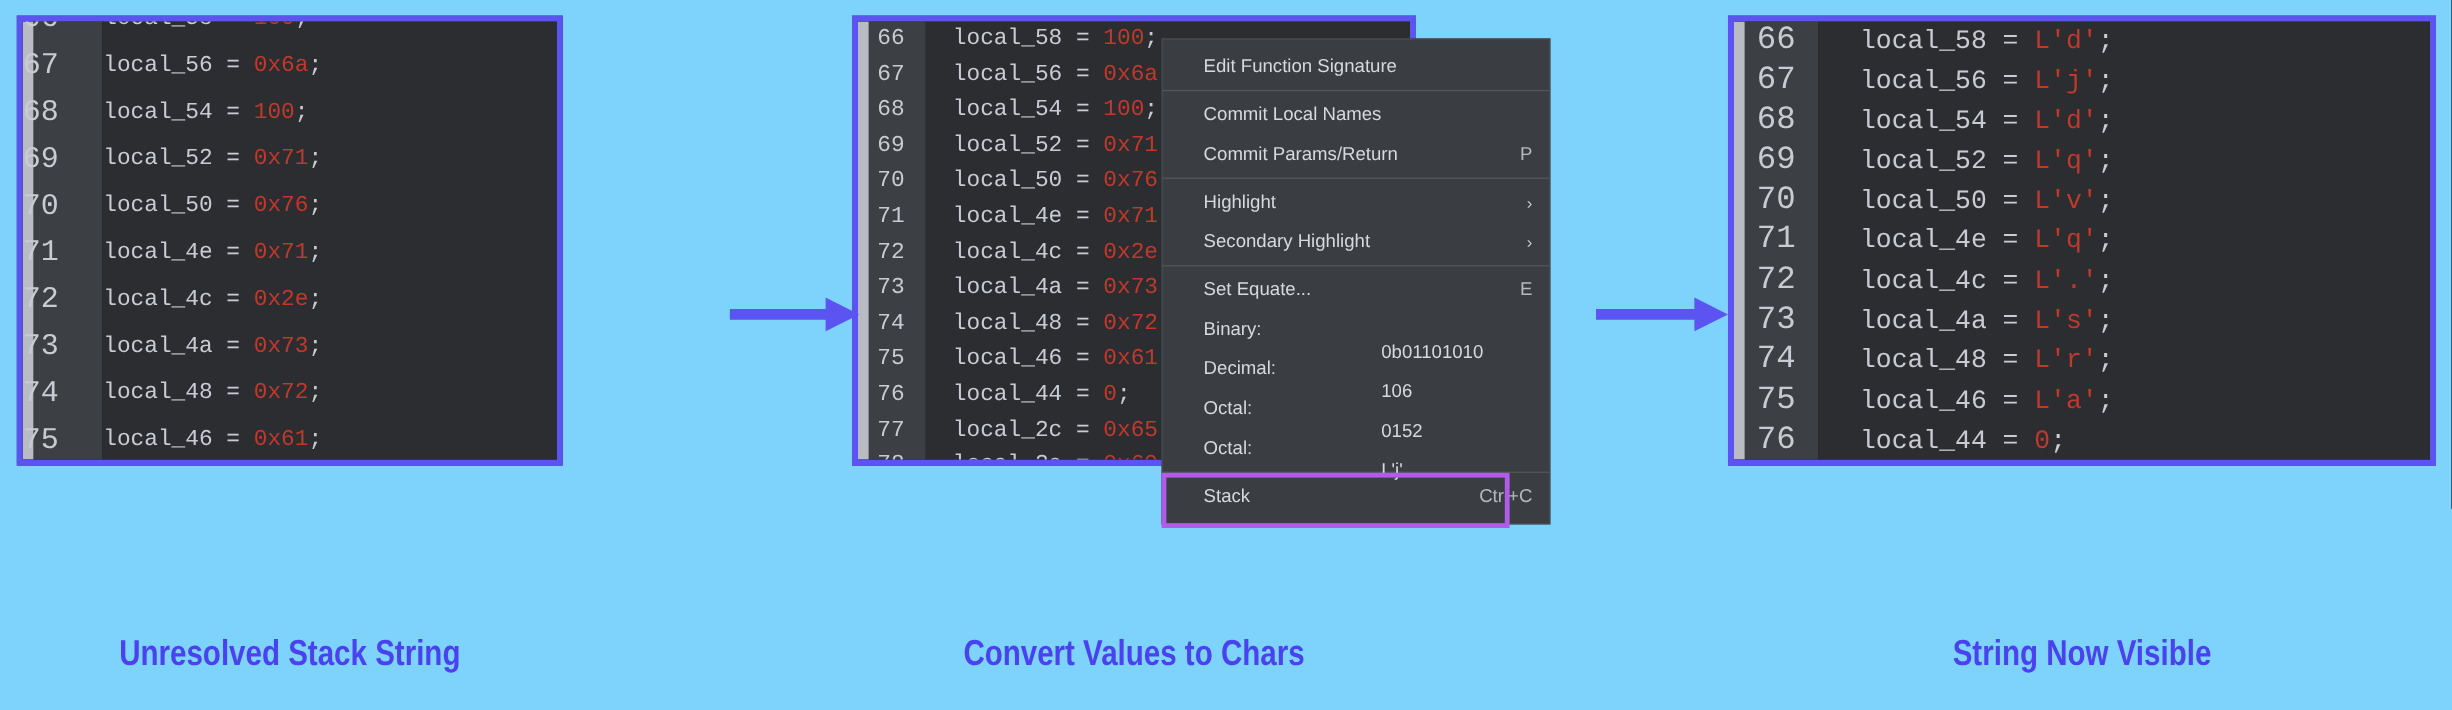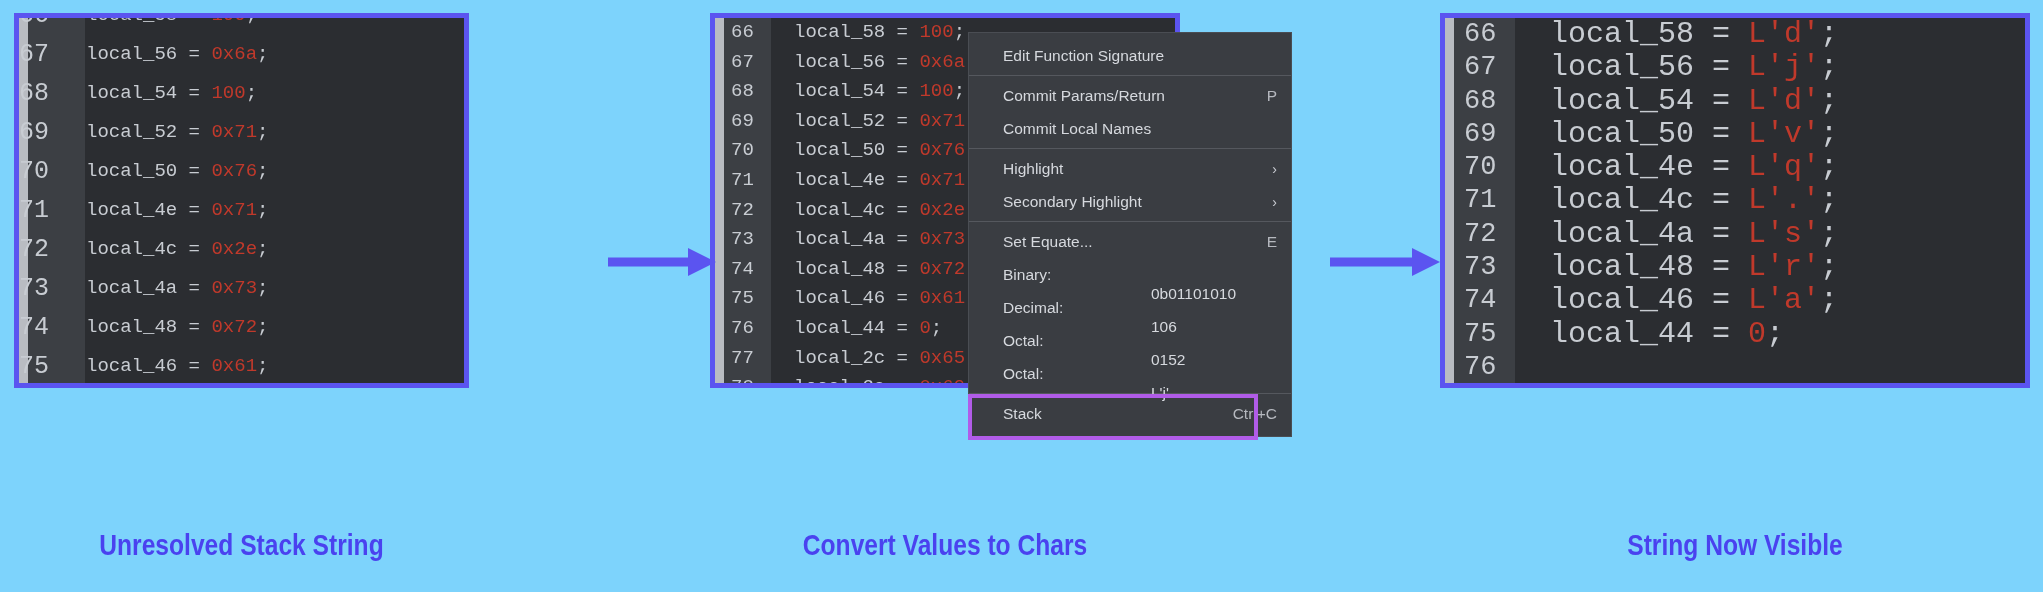--- a/index.html
+++ b/index.html
@@ -65,21 +65,21 @@
   #panelA .clip { position:absolute; top:-22px; left:0; right:0; }
 
   
   #panelB { left: 710px; top: 13px; width: 470px; height: 375px; }
   #panelB .gutter { width: 48px; font-size: 19px; line-height: 29.6px; padding-left: 7px; }
   #panelB .code { font-size: 19px; line-height: 29.6px; padding-left: 22px; }
 
   
   #panelC { left: 1440px; top: 13px; width: 590px; height: 375px; }
   #panelC .gutter { width: 62px; font-size: 27px; line-height: 33.3px; padding-left: 10px; }
-  #panelC .code { font-size: 30px; line-height: 33.3px; padding-left: 34px; }
+  #panelC .code { font-size: 22px; line-height: 33.3px; padding-left: 34px; }
 
   
   .sel-token {
     position: absolute;
     left: 203px; top: 52px;
     width: 42px; height: 26px;
     background: #4d5055;
   }
   .sel-caret {
     position: absolute;
@@ -256,25 +256,25 @@
     </div>
   </div>
 
   <div class="ctxmenu" id="ctxmenu">
       <div class="mpad-top"></div>
       <div class="mi">
         <span class="lbl">Edit Function Signature</span>
       </div>
       <div class="msep"></div>
       <div class="mi">
+        <span class="lbl">Commit Local Names</span>
+      </div>
+      <div class="mi">
         <span class="lbl">Commit Params/Return</span>
         <span class="accel">P</span>
-      </div>
-      <div class="mi">
-        <span class="lbl">Commit Local Names</span>
       </div>
       <div class="msep"></div>
       <div class="mi">
         <span class="lbl">Highlight</span>
         <span class="chev">›</span>
       </div>
       <div class="mi">
         <span class="lbl">Secondary Highlight</span>
         <span class="chev">›</span>
       </div>
@@ -333,20 +333,21 @@
             <div class="ln">74</div>
             <div class="ln">75</div>
             <div class="ln">76</div>
           </div>
       </div>
       <div class="code">
         <div id="codeC">
             <div class="cl"><span>local_58 = </span><span class="num">L'd'</span><span>;</span></div>
             <div class="cl"><span>local_56 = </span><span class="num">L'j'</span><span>;</span></div>
             <div class="cl"><span>local_54 = </span><span class="num">L'd'</span><span>;</span></div>
+            <div class="cl"><span>local_52 = </span><span class="num">L'q'</span><span>;</span></div>
             <div class="cl"><span>local_50 = </span><span class="num">L'v'</span><span>;</span></div>
             <div class="cl"><span>local_4e = </span><span class="num">L'q'</span><span>;</span></div>
             <div class="cl"><span>local_4c = </span><span class="num">L'.'</span><span>;</span></div>
             <div class="cl"><span>local_4a = </span><span class="num">L's'</span><span>;</span></div>
             <div class="cl"><span>local_48 = </span><span class="num">L'r'</span><span>;</span></div>
             <div class="cl"><span>local_46 = </span><span class="num">L'a'</span><span>;</span></div>
             <div class="cl"><span>local_44 = </span><span class="num">0</span><span>;</span></div>
           </div>
       </div>
     </div>

